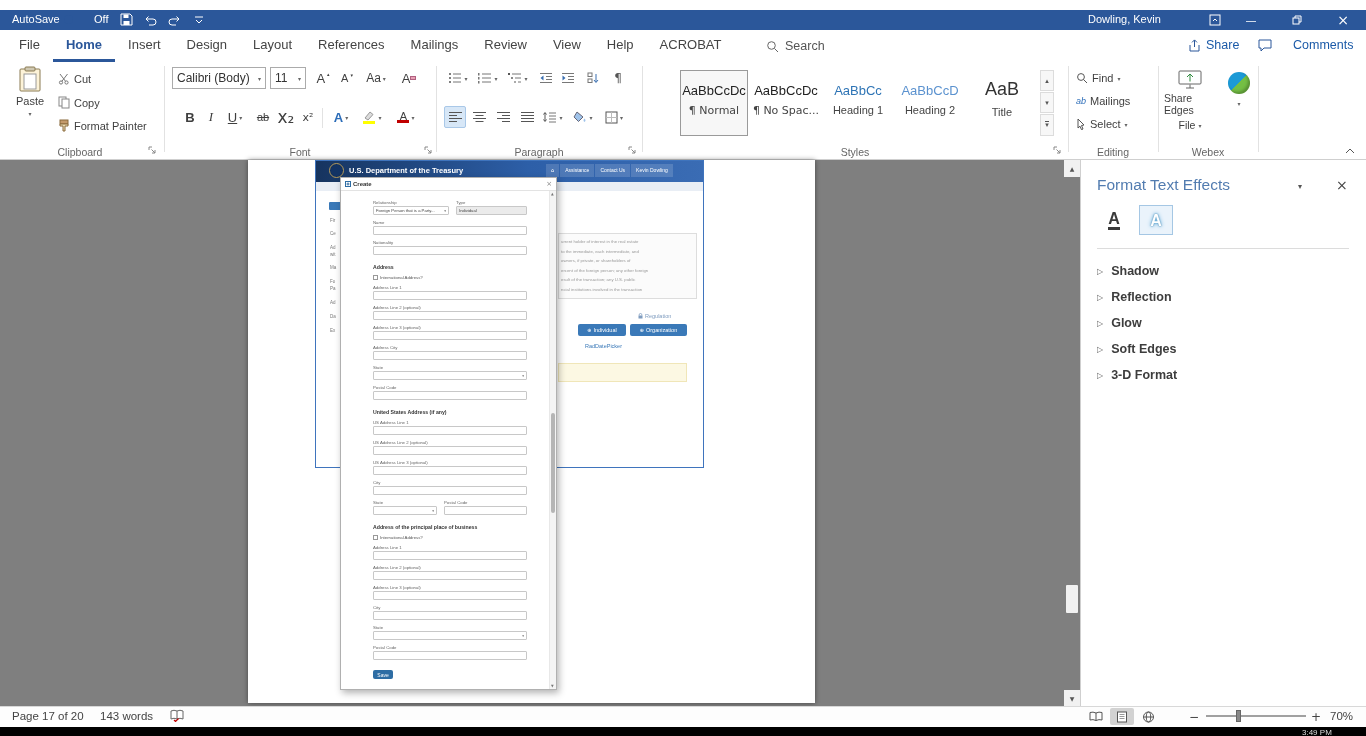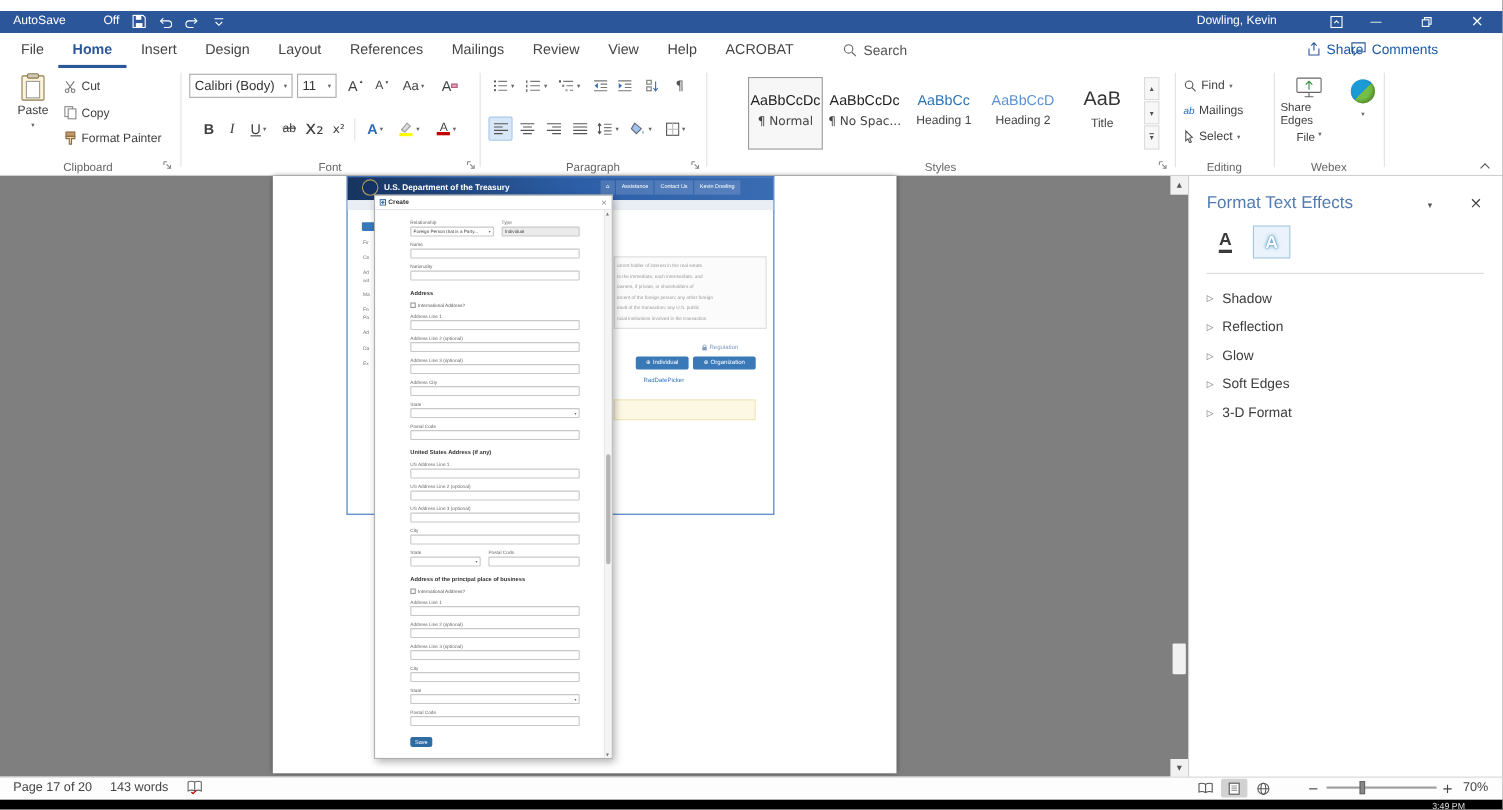--- a/index.html
+++ b/index.html
@@ -1,20 +1,20 @@
 <!DOCTYPE html>
 <html><head>
 <meta charset="utf-8">
 <style>
 *{margin:0;padding:0;box-sizing:border-box}
 body{font-family:"Liberation Sans",sans-serif;background:#000}
 #app{position:relative;width:1366px;height:736px;overflow:hidden;background:#fff}
 .a{position:absolute}
 .g{font-family:"DejaVu Sans",sans-serif}
-.flex{display:flex;}
+.flex{display:flex;align-items:center}
 .ctr{display:flex;align-items:center;justify-content:center}
 .col{display:flex;flex-direction:column;align-items:center}
 
 .banner{left:0;top:0;width:1366px;height:10px;background:#00a400;color:#000;font-weight:bold;font-size:9px;line-height:10px;text-align:center;z-index:50}
 .titlebar{left:0;top:10px;width:1366px;height:20px;background:#2b579a;color:#fff;z-index:40}
 .tb-txt{font-size:11px;color:#fff;white-space:nowrap}
 .toggle{width:26px;height:11px;border-radius:6px;background:rgba(255,255,255,.85);position:relative}
 .toggle .knob{position:absolute;left:1px;top:1px;width:9px;height:9px;border-radius:50%;background:#2b579a}
 .winbtn{width:46px;height:20px;color:#fff}
 
@@ -69,21 +69,21 @@
 .sbx{background:#f1f1f1;color:#555;font-size:6px}
 
 .pane{left:1080px;top:160px;width:286px;height:547px;background:#fff;border-left:1px solid #cfcfcf}
 .pane-title{font-size:15.5px;color:#527cb0;white-space:nowrap}
 .fx-btn{width:34px;height:30px}
 .fx-btn.sel{background:#eaf3fb;border:1px solid #a5c7e4}
 .fxA1{font-size:16px;font-weight:bold;color:#3a3a3a;border-bottom:3px solid #3a3a3a;line-height:17px}
 .fxA2{font-size:16px;font-weight:bold;color:#fff;text-shadow:0 0 4px #58a6d8,0 0 2px #58a6d8,0 0 1px #555;line-height:17px}
 .sect{height:26px;display:flex;align-items:center;gap:8px}
 .sect .tri{font-size:8px;color:#666}
-.sect .lbl{font-size:12.5px;font-weight:normal;color:#3d3d3d}
+.sect .lbl{font-size:12.5px;font-weight:bold;color:#3d3d3d}
 
 .statusbar{left:0;top:706px;width:1366px;height:21px;background:#fdfdfd;border-top:1px solid #d8d8d8}
 .st-txt{font-size:11.5px;color:#444;white-space:nowrap}
 .viewbtn{width:24px;height:17px}
 .viewbtn.sel{background:#d2d2d2;border-radius:2px}
 .taskbar{left:0;top:727px;width:1366px;height:9px;background:#000}
 svg{display:block}
 </style>
 </head>
 <body>
@@ -164,21 +164,21 @@
   </div>
   <div class="a flex" style="left:1188px;top:38px;gap:5px">
     <span>
         <svg width="13" height="13">
           <path d="M2 6 V12 H11 V6" fill="none" stroke="#2b579a"></path>
           <path d="M6.5 8 V1.2 M4 3.4 L6.5 .9 L9 3.4" fill="none" stroke="#2b579a"></path>
         </svg>
       </span>
     <span style="font-size:12.5px;color:#1b5aa8">Share</span>
   </div>
-  <div class="a flex" style="left:1228px;top:38px;gap:5px">
+  <div class="a flex" style="left:1258px;top:38px;gap:21px">
     <span>
         <svg width="14" height="13">
           <path d="M1 1 H13 V9 H6 L3 12 V9 H1 Z" fill="none" stroke="#2b579a"></path>
         </svg>
       </span>
     <span style="font-size:12.5px;color:#1b5aa8">Comments</span>
   </div>
 
   
   <div class="a ribbon-bg"></div>

